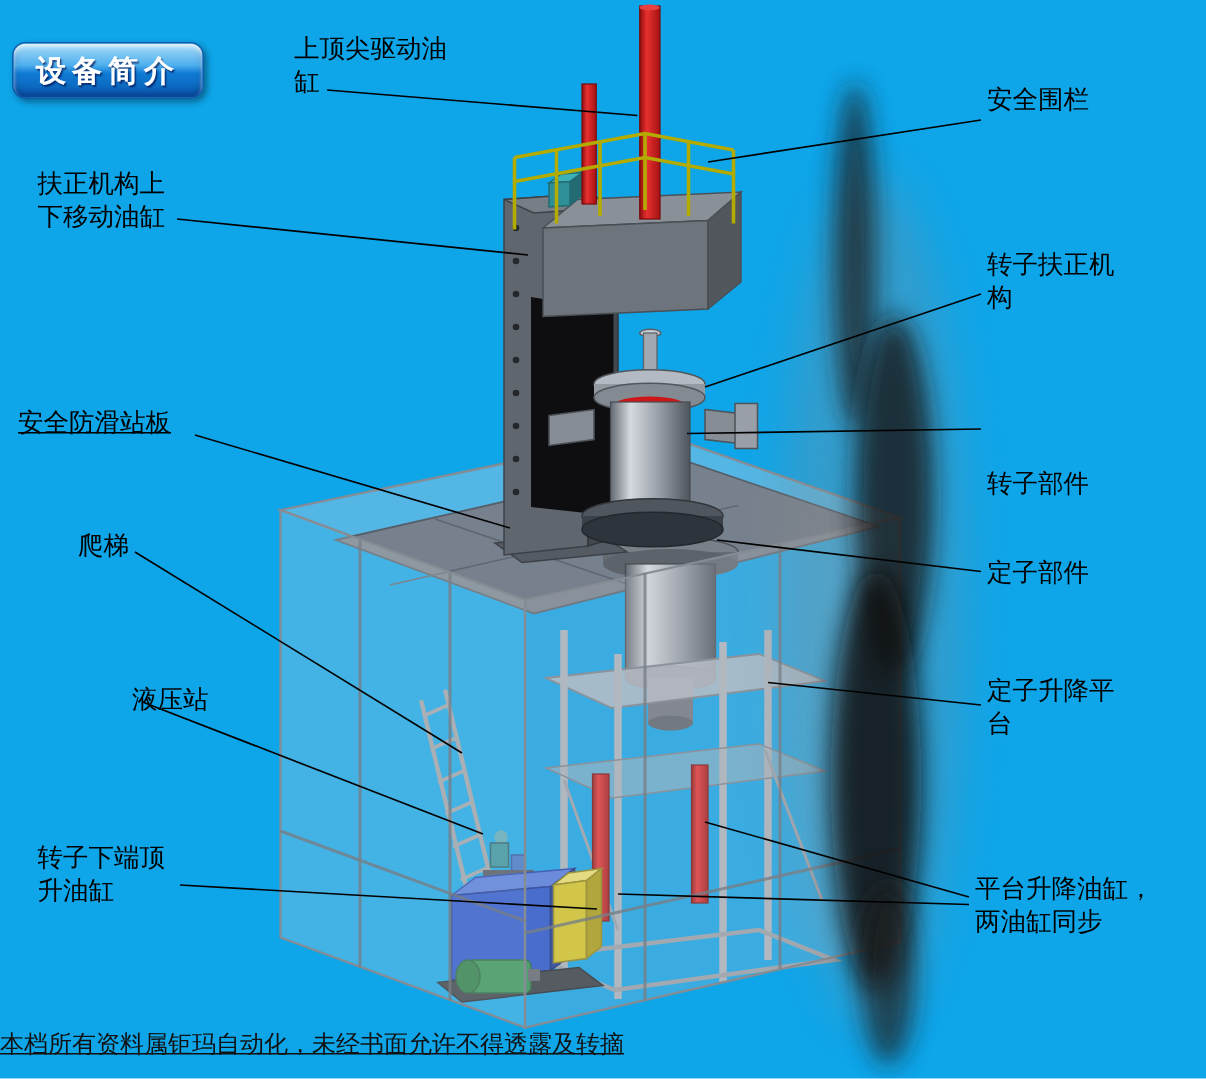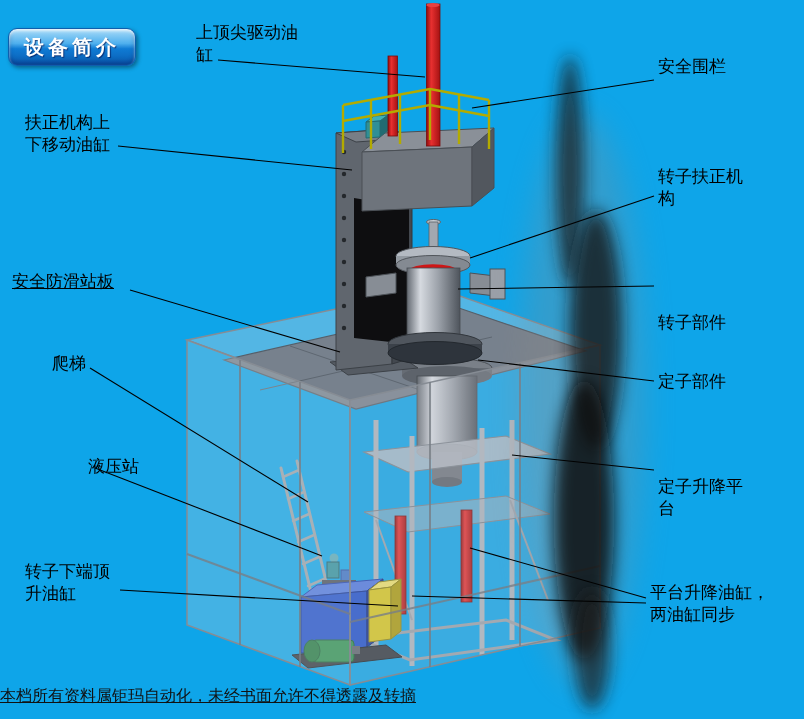--- a/index.html
+++ b/index.html
@@ -218,18 +218,18 @@
 
   <div class="label" style="left:196px;top:22px;width:106px;">上顶尖驱动油缸</div>
   <div class="label r" style="left:658px;top:56px;text-align:right;">安全围栏</div>
   <div class="label" style="left:25px;top:112px;width:90px;">扶正机构上下移动油缸</div>
   <div class="label r" style="left:658px;top:166px;width:90px;">转子扶正机构</div>
   <div class="label" style="left:12px;top:271px;text-decoration:underline;">安全防滑站板</div>
   <div class="label r" style="left:658px;top:276px;margin-top:36px;">转子部件</div>
   <div class="label" style="left:52px;top:353px;">爬梯</div>
   <div class="label r" style="left:658px;top:371px;">定子部件</div>
   <div class="label" style="left:40px;top:456px;margin-left:48px;">液压站</div>
-  <div class="label r" style="left:658px;top:450px;width:90px;margin-top:26px;">定子升降平台</div>
+  <div class="label r" style="left:658px;top:450px;width:90px;">定子升降平台</div>
   <div class="label r" style="left:650px;top:582px;width:130px;">平台升降油缸，两油缸同步</div>
   <div class="label" style="left:25px;top:561px;width:90px;">转子下端顶升油缸</div>
 
   <div class="footer">本档所有资料属钜玛自动化，未经书面允许不得透露及转摘</div>
 </div>
 
 </body></html>

